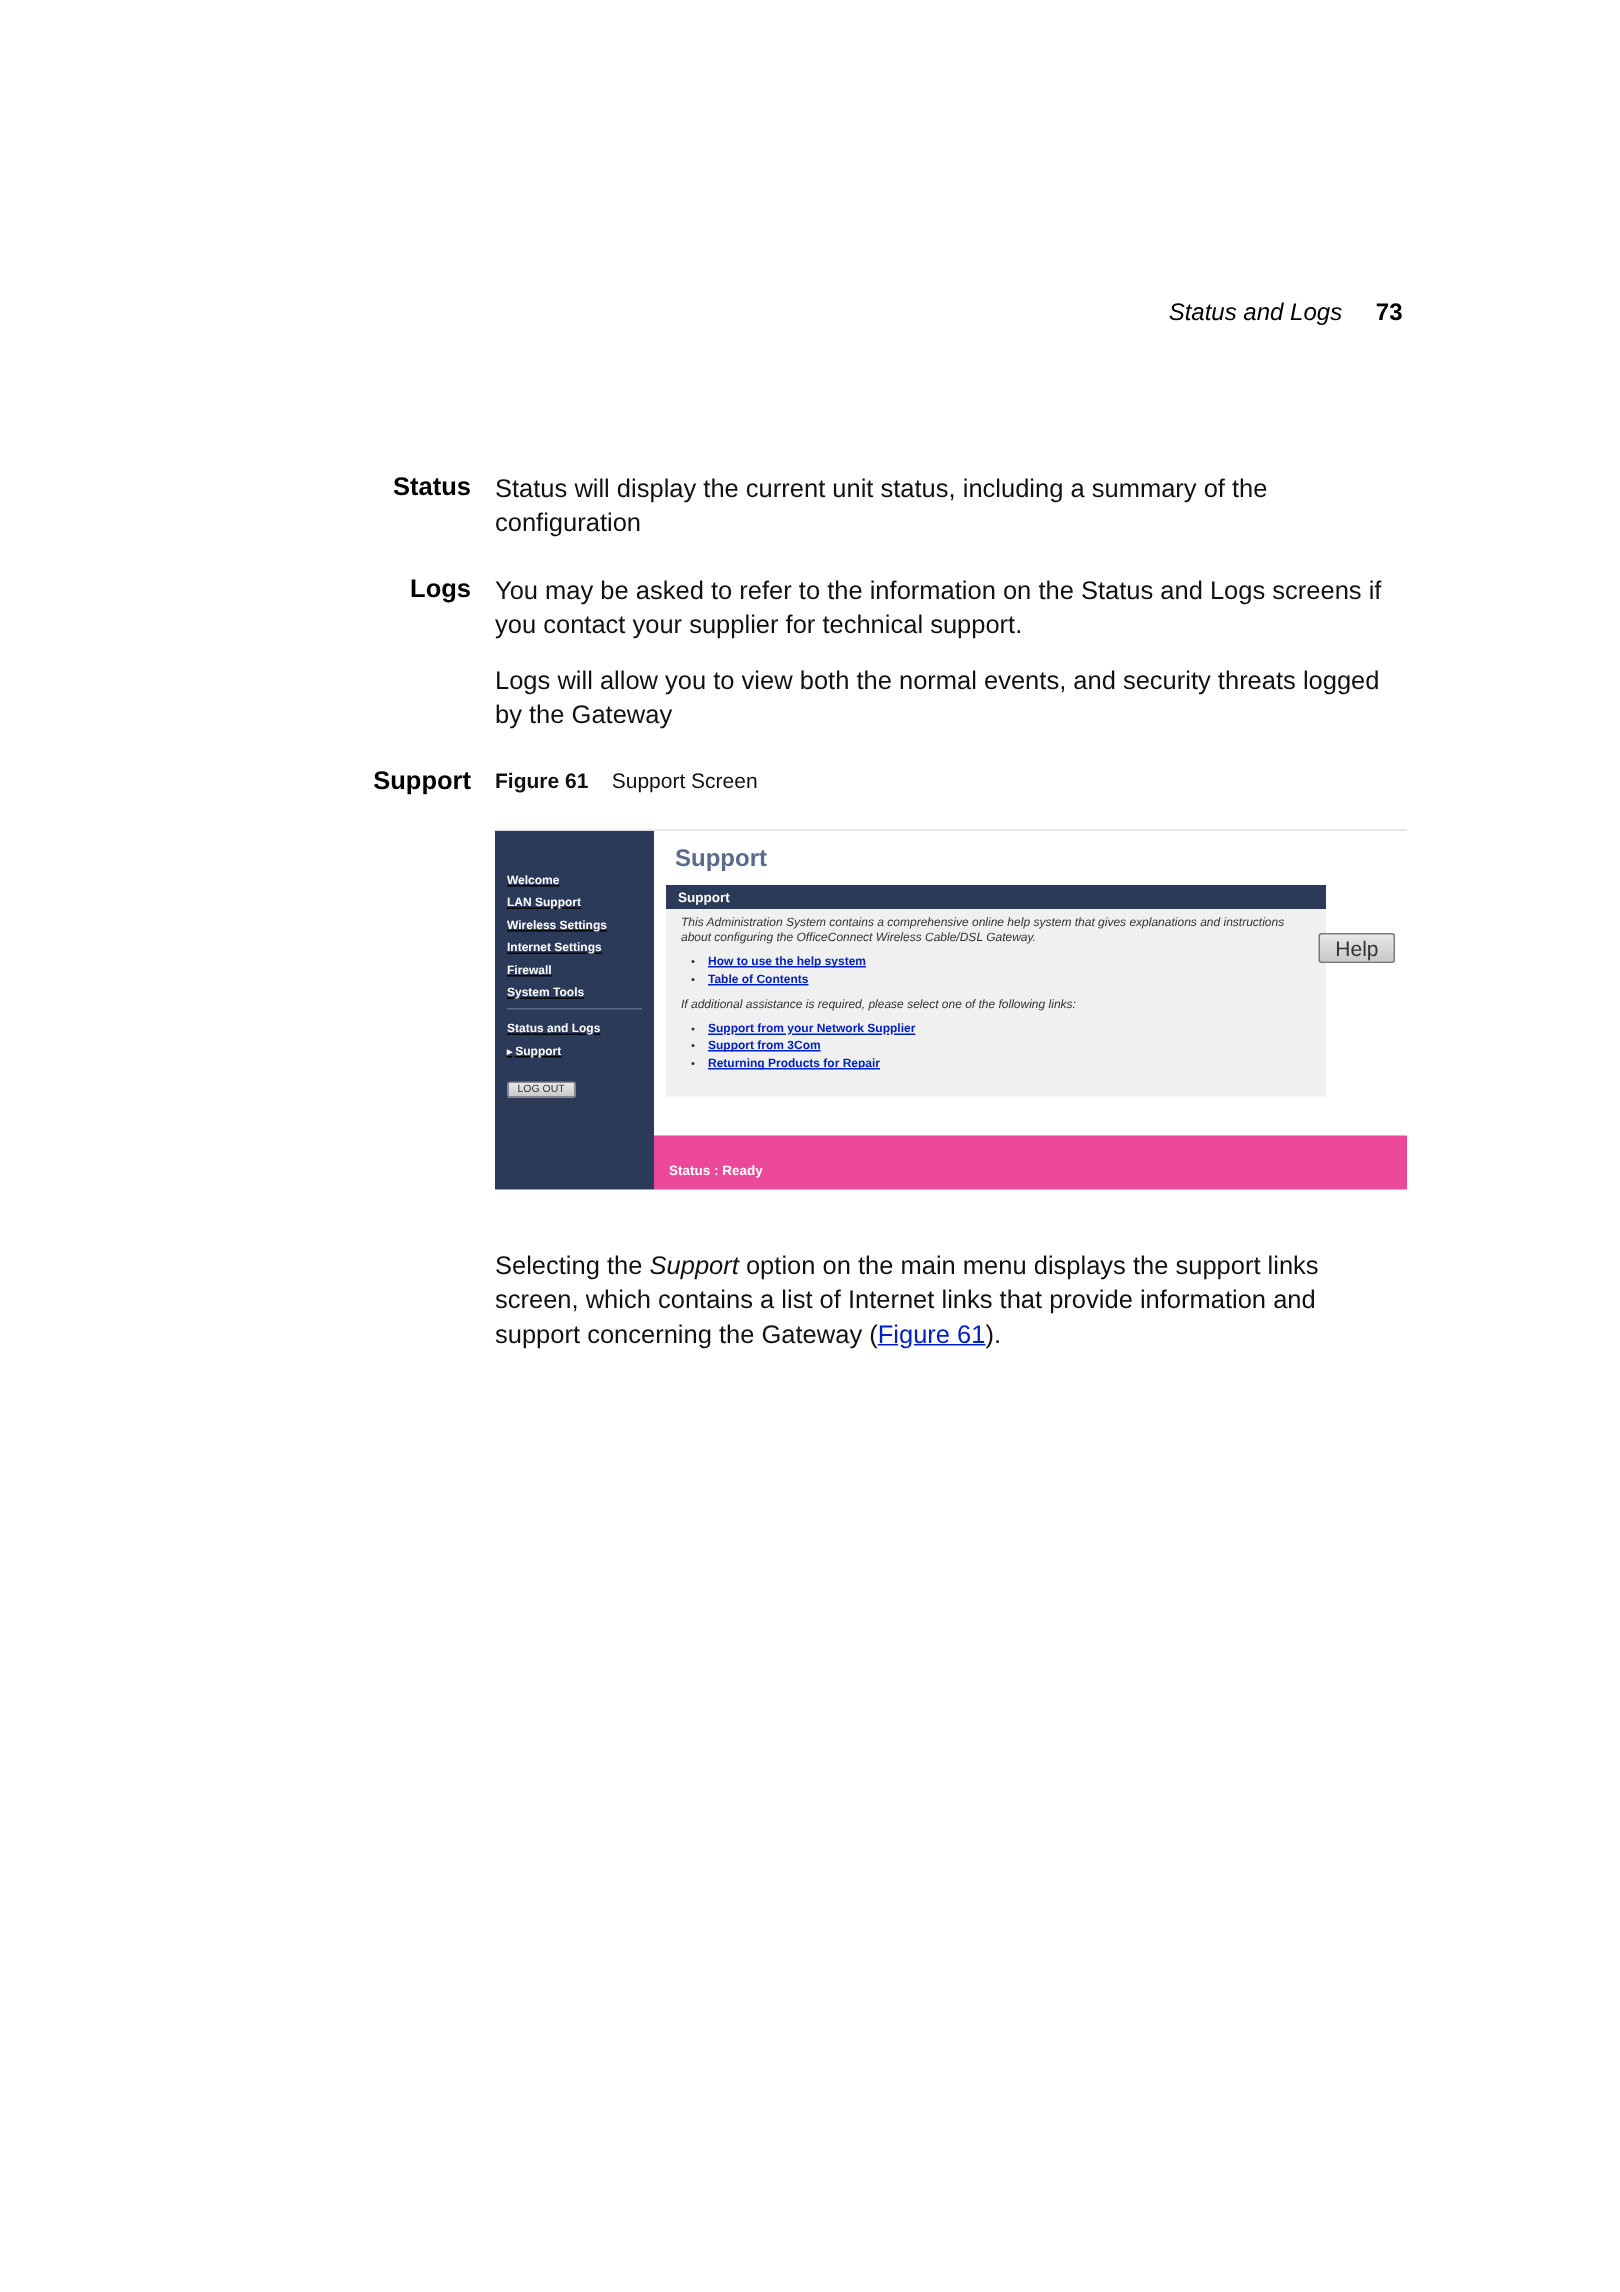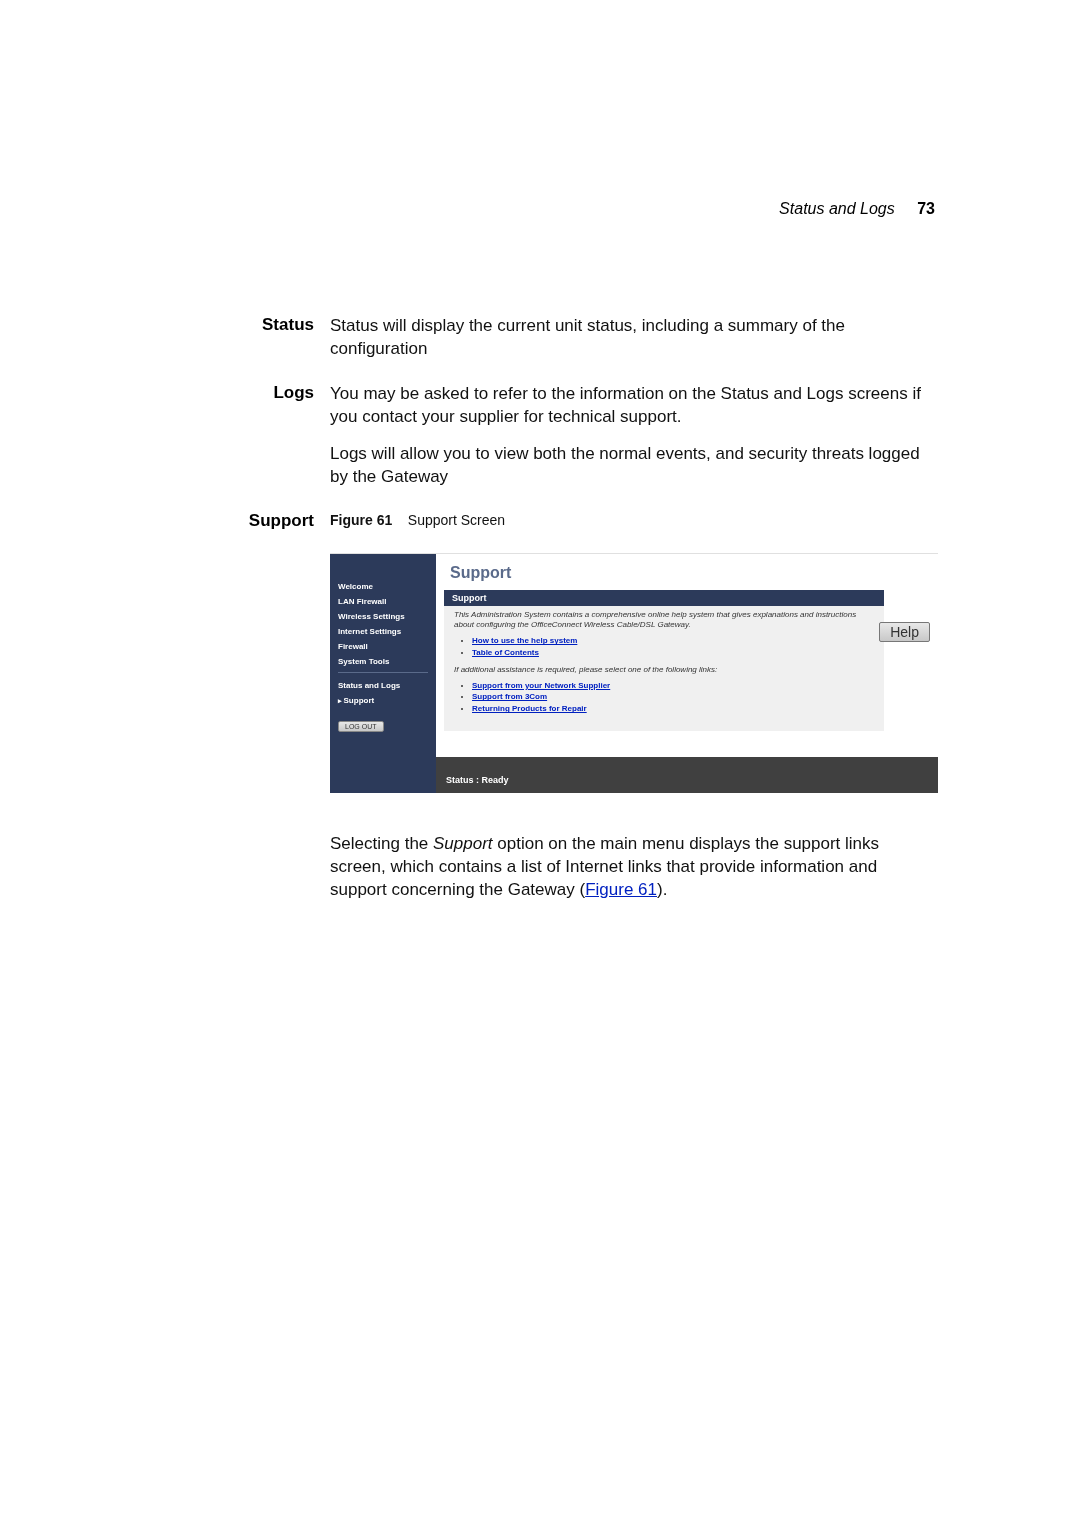--- a/index.html
+++ b/index.html
@@ -67,20 +67,21 @@
       position: relative;
       border-top: 1px solid #e0e0e0;
     }
     .ss-sidebar {
       position: absolute;
       left: 0; top: 0;
       width: 106px;
       height: 222px;
       background: #2c3a5a;
       padding: 28px 8px 8px 8px;
+      text-decoration: underline;
     }
     .ss-sidebar .nav-item {
       display: block;
       color: #fff;
       font-family: Verdana, Arial, sans-serif;
       font-size: 8px;
       font-weight: bold;
       margin-bottom: 6px;
       cursor: pointer;
     }
@@ -159,21 +160,21 @@
       font-size: 14px;
       color: #333;
       cursor: pointer;
     }
     .ss-statusbar {
       position: absolute;
       left: 106px;
       bottom: 0;
       right: 0;
       height: 18px;
-      background: #404040;
+      background: #ec4899;
       color: #fff;
       font-family: Verdana, Arial, sans-serif;
       font-size: 9px;
       font-weight: bold;
       padding: 18px 10px;
     }
     .ss-bottom-strip {
       position: absolute;
       left: 0;
       bottom: 0;
@@ -218,21 +219,21 @@
         <span>Support Screen</span>
       </p>
     </div>
   </div>
 
   <div class="screenshot-wrap">
     <div class="screenshot">
 
       <div class="ss-sidebar">
         <span class="nav-item">Welcome</span>
-        <span class="nav-item">LAN Firewall</span>
+        <span class="nav-item">LAN Support</span>
         <span class="nav-item">Wireless Settings</span>
         <span class="nav-item">Internet Settings</span>
         <span class="nav-item">Firewall</span>
         <span class="nav-item">System Tools</span>
         <hr>
         <span class="nav-item">Status and Logs</span>
         <span class="nav-item active">Support</span>
         <span class="ss-logout">LOG OUT</span>
       </div>
 

